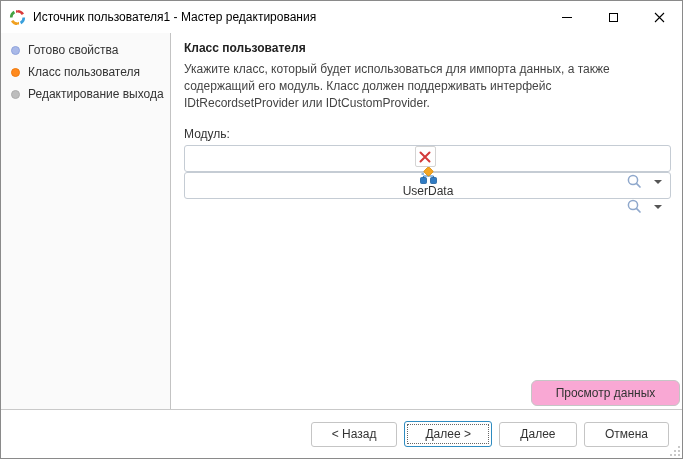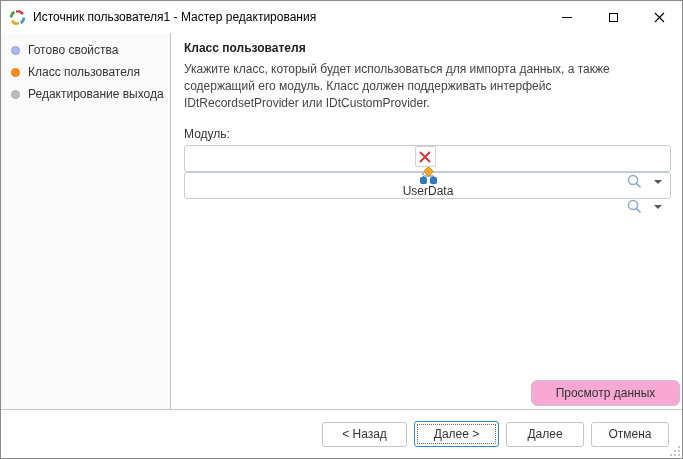--- a/index.html
+++ b/index.html
@@ -104,21 +104,21 @@
   .footer {
     flex: 0 0 49px;
     border-top: 1px solid #c9c9c9;
     background: #fff;
     display: flex; align-items: center; justify-content: flex-end;
     gap: 7px; padding-right: 13px;
     position: relative;
   }
   .btn {
     height: 25px; min-width: 78px;
-    padding: 0 12px;
+    padding: 0 20px;
     background: #fff;
     border: 1px solid #c5c5c5; border-radius: 3px;
     font-family: "Liberation Sans", sans-serif;
     font-size: 12px; color: #333;
   }
   .btn-wide { min-width: 85px; }
   .btn-default {
     border-color: #2e8bc0;
     outline: 1px dotted #666;
     outline-offset: -4px;

